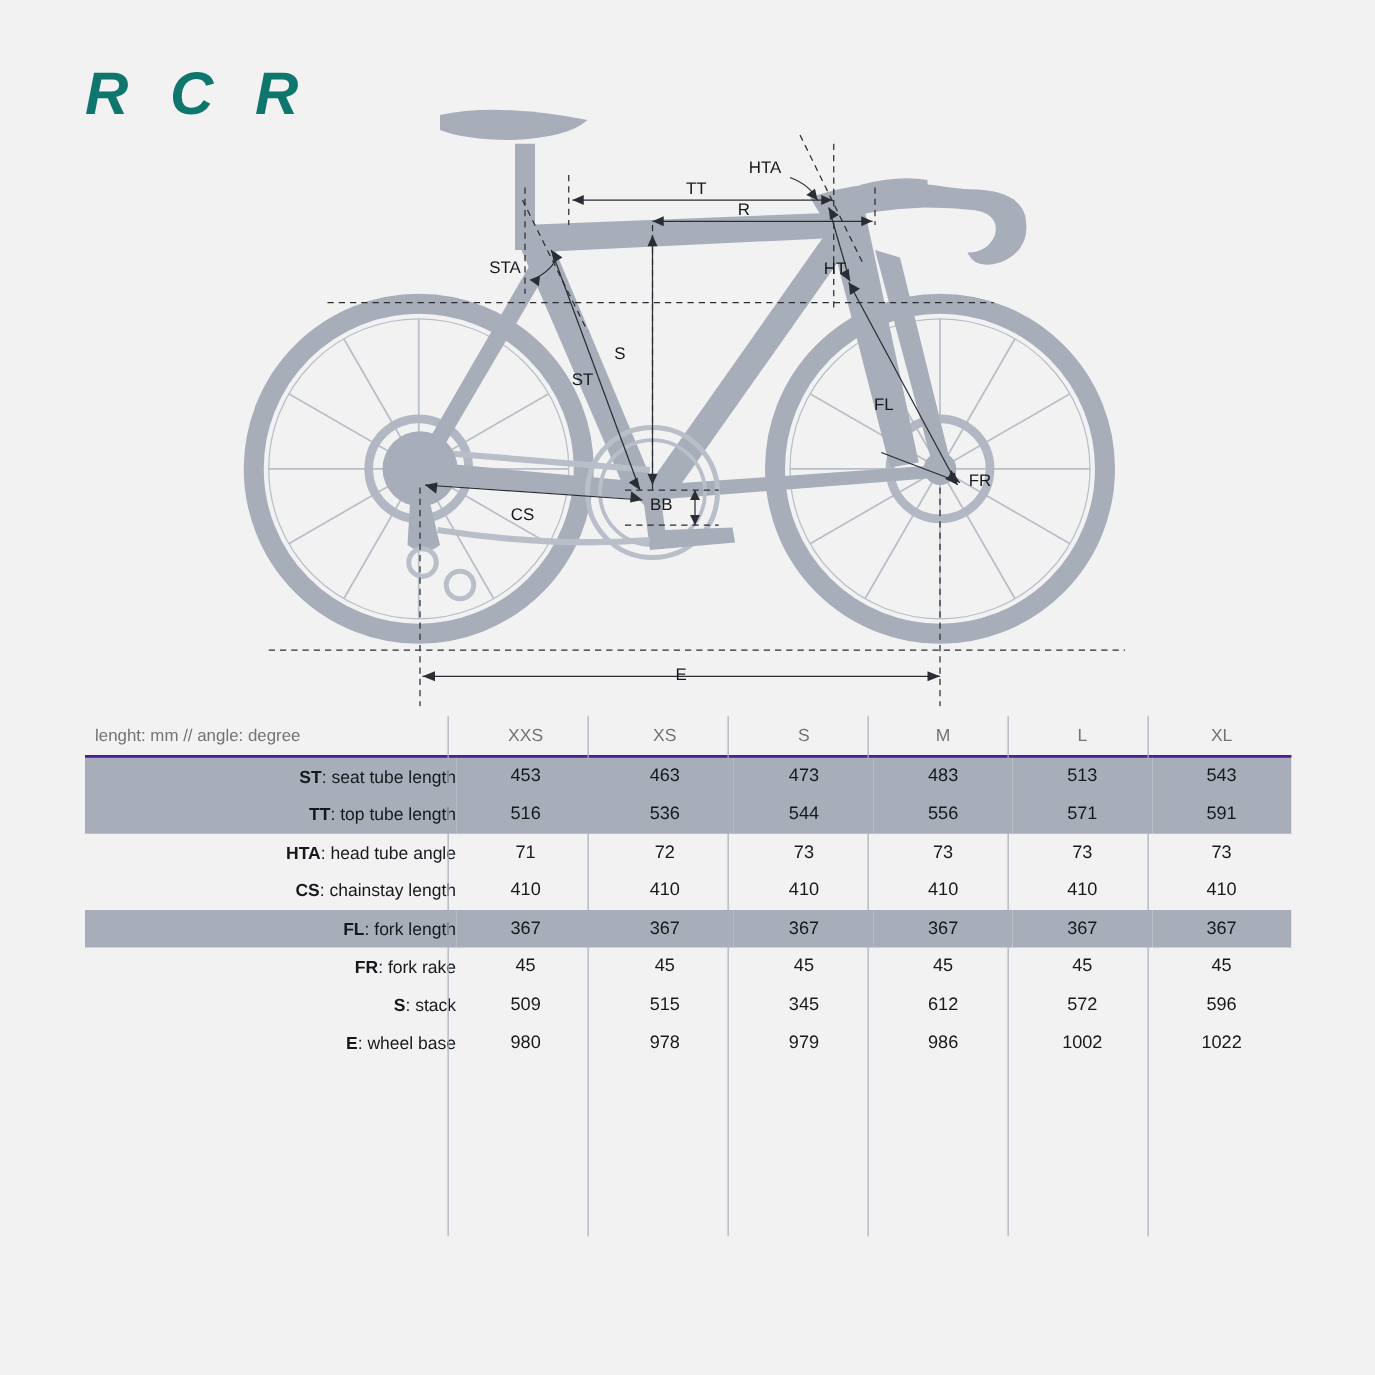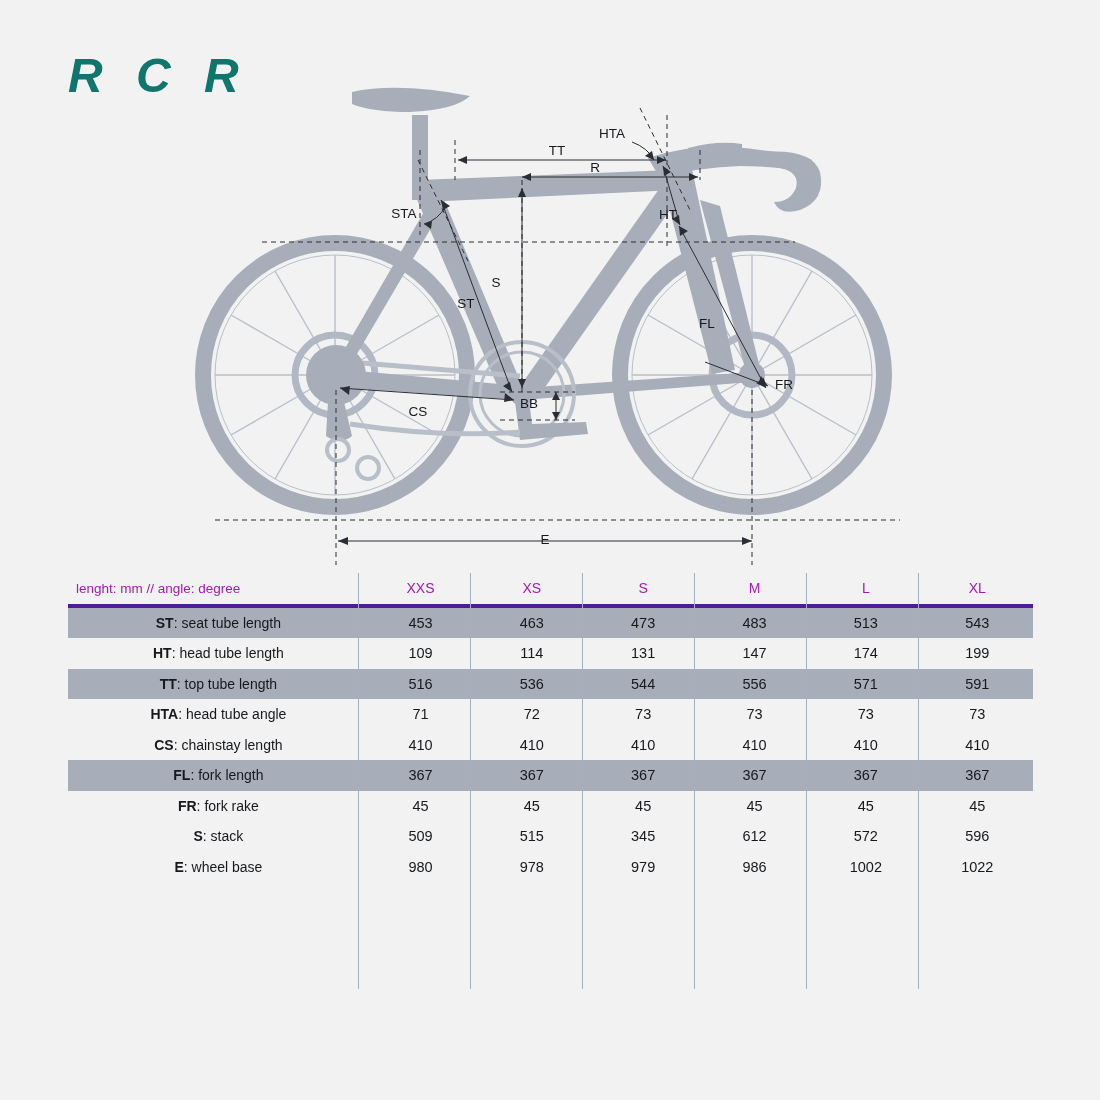--- a/index.html
+++ b/index.html
@@ -58,38 +58,38 @@
     font-size: 14px;
   }
   .geo-table td, .geo-table th {
     height: 30.5px;
     padding: 0;
     font-weight: normal;
   }
   .geo-table thead th {
     text-align: center;
     font-size: 14px;
-    color: #a21caf;
-    border-bottom: 4px solid #4c1d95;
+    color: #737373;
+    border-bottom: 2px solid #4c1d95;
   }
   .geo-table thead th.first {
     text-align: left;
     padding-left: 8px;
     font-size: 13.5px;
   }
   .geo-table tbody tr.shaded {
     background: #a7aeba;
   }
   .geo-table tbody td {
     text-align: center;
     font-size: 14.5px;
     color: #16181c;
   }
   .geo-table tbody td.label {
-    text-align: center;
+    text-align: right;
     padding-left: 4px;
     font-size: 14px;
     white-space: nowrap;
   }
   .geo-table tbody td.label b {
     font-weight: bold;
   }
   .vline {
     position: absolute;
     top: 573px;
@@ -299,29 +299,20 @@
     <tbody id="tbody">
         <tr class="shaded">
           <td class="label"><b>ST</b><span>: seat tube length</span></td>
           <td>453</td>
           <td>463</td>
           <td>473</td>
           <td>483</td>
           <td>513</td>
           <td>543</td>
         </tr>
-        <tr>
-          <td class="label"><b>HT</b><span>: head tube length</span></td>
-          <td>109</td>
-          <td>114</td>
-          <td>131</td>
-          <td>147</td>
-          <td>174</td>
-          <td>199</td>
-        </tr>
         <tr class="shaded">
           <td class="label"><b>TT</b><span>: top tube length</span></td>
           <td>516</td>
           <td>536</td>
           <td>544</td>
           <td>556</td>
           <td>571</td>
           <td>591</td>
         </tr>
         <tr>

